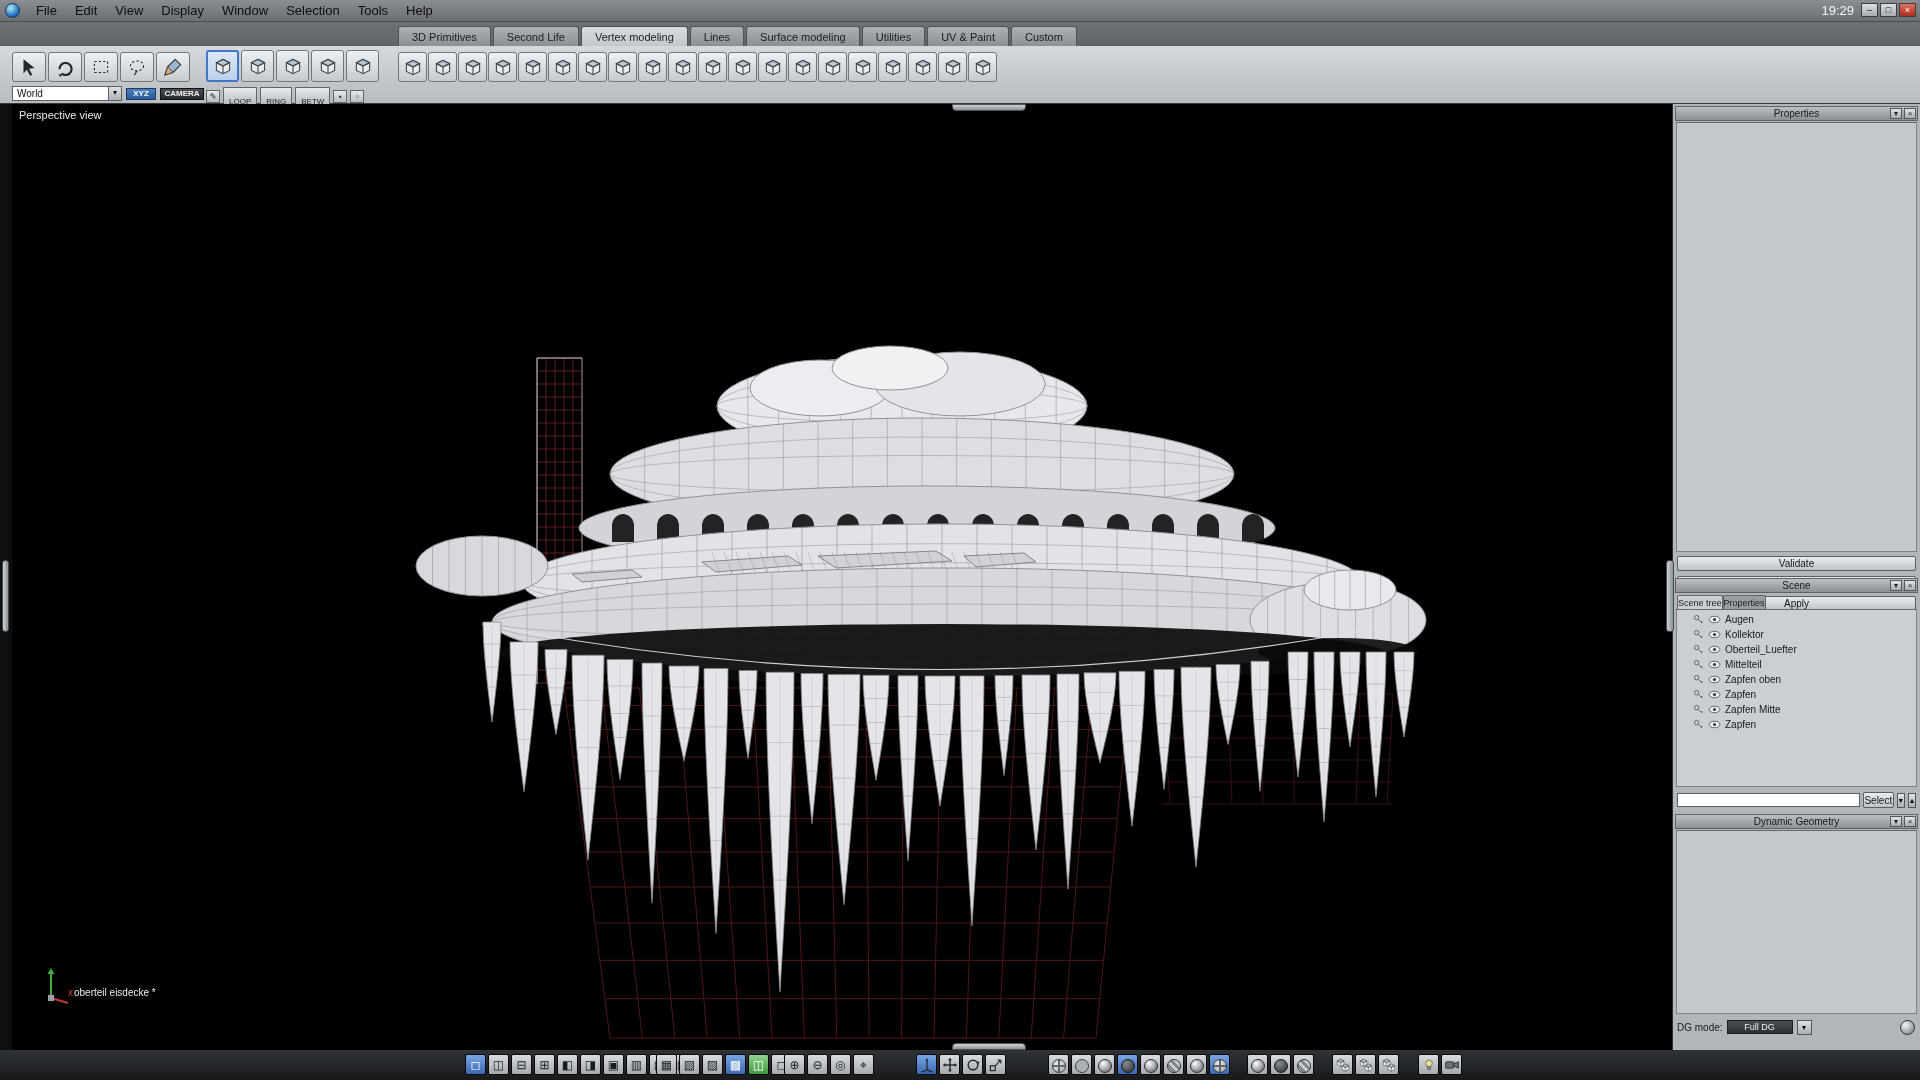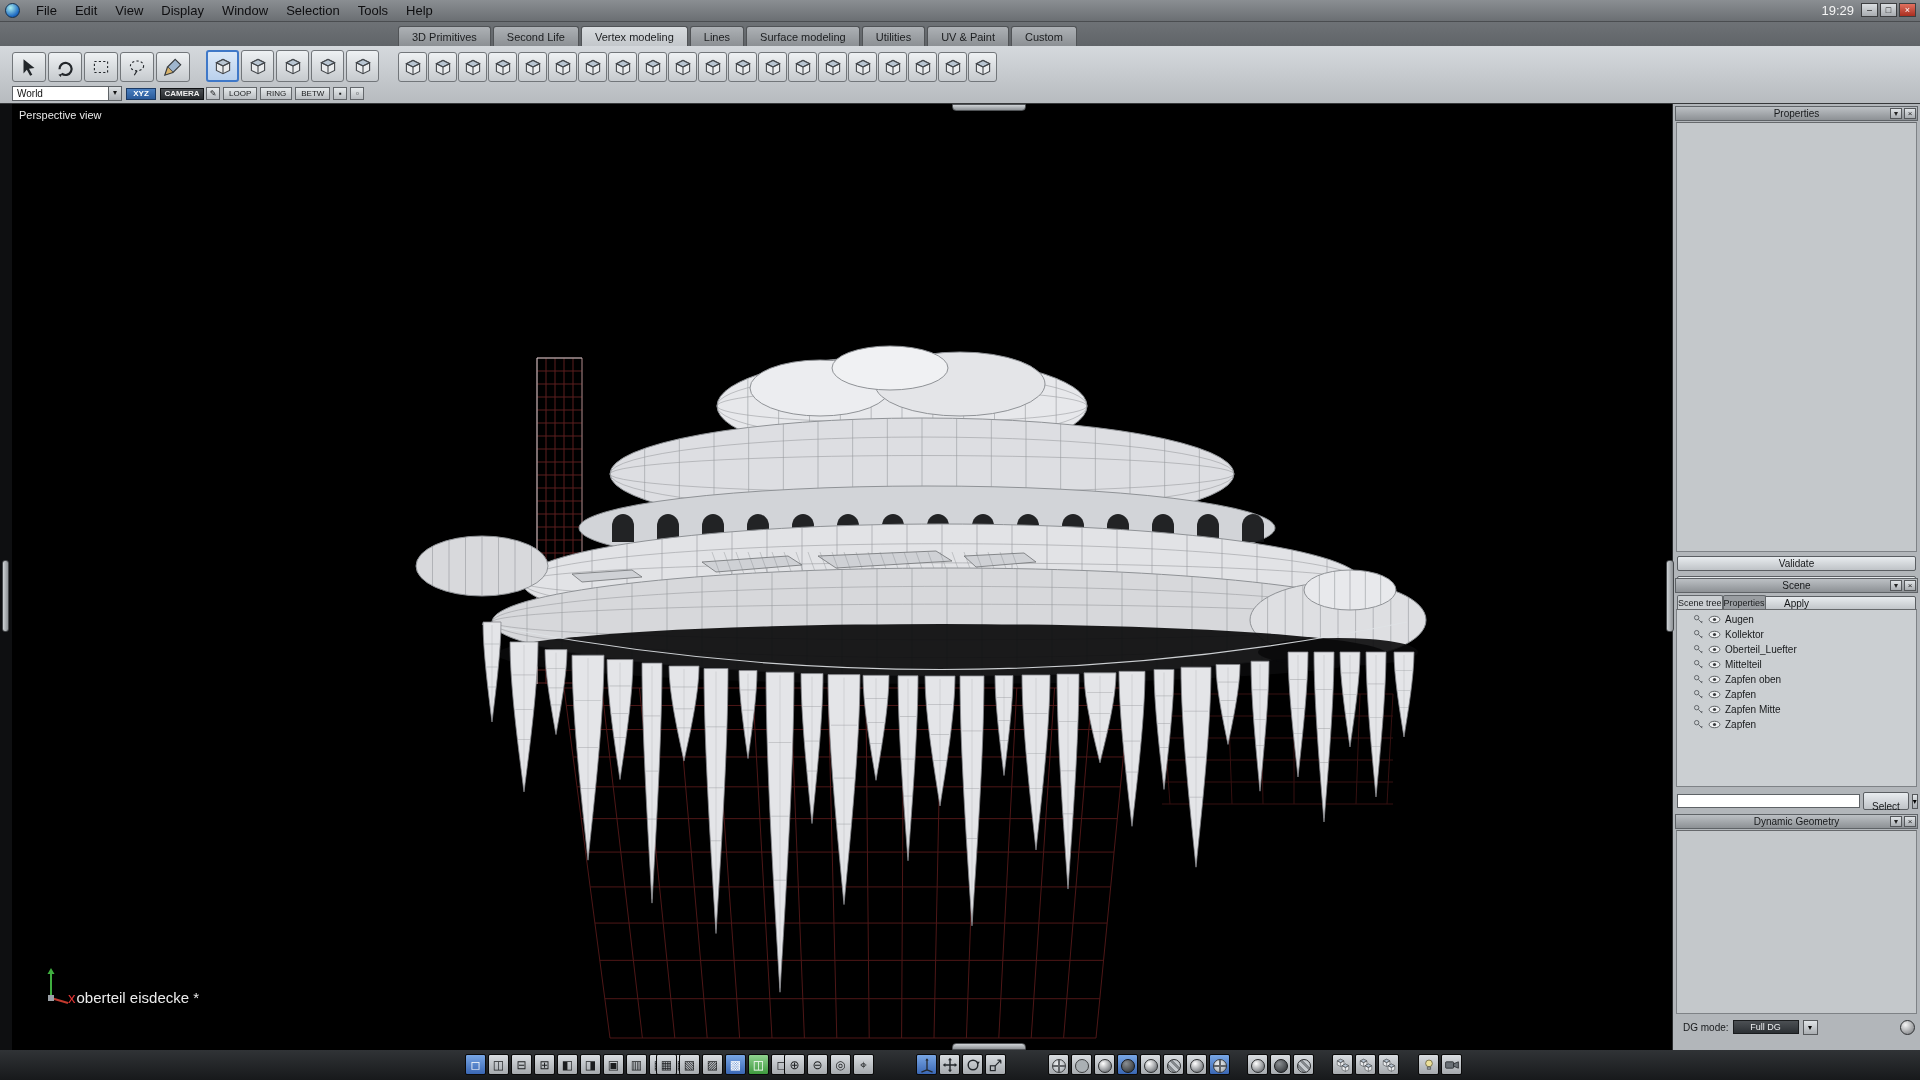--- a/index.html
+++ b/index.html
@@ -57,38 +57,38 @@
   #world-select .arrow { position:absolute; right:0; top:0; width:13px; height:13px;
     background:linear-gradient(#dde1e4,#aeb2b6); border-left:1px solid #5e6266;
     font-size:8px; text-align:center; line-height:12px; }
   #xyz-btn { width:30px; height:12px; padding:0; font-size:8px; color:#fff; font-weight:bold;
     background:linear-gradient(#4a7fc0,#2a5globalo) }
   #xyz-btn { background:linear-gradient(#4a7fc0,#2a5a9a); border:1px solid #1c3a64; }
   #camera-btn { width:44px; height:12px; padding:0; font-size:8px; color:#eee;
     background:linear-gradient(#4a4e52,#26292c); border:1px solid #101214;font-weight:bold; }
 
   #vm-subrow { position:absolute; left:206px; top:41px; display:flex; gap:3px; align-items:center; }
-  .mini-btn { height:13px; padding:0 5px; font-size:8px; color:#1a1c1e;
+  .mini-btn { height:13px; padding:8px 5px; font-size:8px; color:#1a1c1e;
     background:linear-gradient(#e6eaec,#b9bdc1); border:1px solid #63676b; line-height:11px; }
   .mini-sq { width:14px; padding:0; }
 
   
   #left-strip { position:absolute; left:0; top:104px; width:12px; height:946px; background:#0e0f11; }
   #left-strip .grip { position:absolute; left:2px; top:456px; width:7px; height:72px;
     background:linear-gradient(90deg,#cdd1d4,#8e9296); border:1px solid #44474a; border-radius:3px; }
   #viewport { position:absolute; left:12px; top:104px; width:1660px; height:946px;
     background:#000; overflow:hidden; }
   #vp-label { position:absolute; left:7px; top:5px; color:#e9e9e9; font-size:11px; z-index:5; }
   #model-svg { position:absolute; left:0; top:0; pointer-events:none; }
   .splitter-h { position:absolute; left:940px; width:74px; height:7px; z-index:6;
     background:linear-gradient(#cfd3d6,#8e9296); border:1px solid #505356; }
   #split-top { top:0; border-radius:0 0 4px 4px; }
   #split-bottom { bottom:0; border-radius:4px 4px 0 0; }
   #axis-widget { position:absolute; left:30px; bottom:46px; z-index:5; }
-  #vp-status { position:absolute; left:56px; bottom:44px; color:#ececec; font-size:15px; z-index:5; }
+  #vp-status { position:absolute; left:56px; bottom:52px; color:#ececec; font-size:10px; z-index:5; }
   #vp-status .ax { color:#d33; margin-right:1px; }
 
   
   #right-panel { position:absolute; left:1672px; top:104px; width:248px; height:946px;
     background:#b2b6ba; border-left:1px solid #2c2e30; font-size:10px; color:#17191b; }
   .phdr { position:absolute; left:2px; right:2px; height:15px;
     background:linear-gradient(#bcc0c4,#8d9195); border:1px solid #5f6367;
     display:flex; align-items:center; justify-content:center; font-size:10px; }
   .phdr .hbtns { position:absolute; right:1px; top:1px; display:flex; gap:2px; }
   .hbtn { width:12px; height:11px; padding:0; font-size:8px; line-height:9px; color:#222;
@@ -103,25 +103,25 @@
   #scene-tabs { position:absolute; top:491px; left:4px; display:flex; }
   .ptab { padding:2px 0 1px; font-size:9px; background:#999da1; color:#202224;
     border:1px solid #63676b; border-bottom:none; border-radius:2px 2px 0 0; }
   .ptab.active { background:#cbcfd2; }
   #scene-tree { top:505px; height:178px; background:#cbcfd2; padding-top:2px; }
   .tree-row { display:flex; align-items:center; height:15px; padding-left:16px; gap:4px; font-size:10px; }
   .tree-row svg { flex:0 0 auto; }
   #select-row { position:absolute; top:688px; left:4px; right:4px; display:flex; gap:3px; align-items:center; }
   #select-input { flex:1; height:14px; background:#fff; border:1px solid #5e6266; }
   #select-btn { width:62px; height:16px; font-size:10px; color:#141618;
-    background:linear-gradient(#e8ecef,#bfc3c7); border:1px solid #5a5e62; border-radius:2px; padding:8px; }
+    background:linear-gradient(#e8ecef,#bfc3c7); border:1px solid #5a5e62; border-radius:2px; padding:0; }
   .sq15 { width:15px; height:15px; padding:0; font-size:8px;
     background:linear-gradient(#e0e4e7,#a9adb1); border:1px solid #55585b; }
   #dg-hdr { top:710px; } #dg-body { top:726px; height:184px; }
-  #dg-row { position:absolute; top:914px; left:10px; right:5px; height:18px;
+  #dg-row { position:absolute; top:914px; left:4px; right:5px; height:18px;
     display:flex; align-items:center; gap:4px; }
   #dg-select { width:66px; height:14px; font-size:9px; color:#eceef0;
     background:linear-gradient(#4c5054,#2c3034); border:1px solid #1a1c1e;
     display:flex; align-items:center; justify-content:center; }
   #dg-sphere { margin-left:auto; width:15px; height:15px; border-radius:50%;
     background:radial-gradient(circle at 35% 30%, #f4f4f4, #6f7276); border:1px solid #2e3032; }
   #panel-grip { position:absolute; left:1666px; top:560px; width:8px; height:72px; z-index:7;
     background:linear-gradient(90deg,#cdd1d4,#8e9296); border:1px solid #44474a; border-radius:3px; }
 
   

